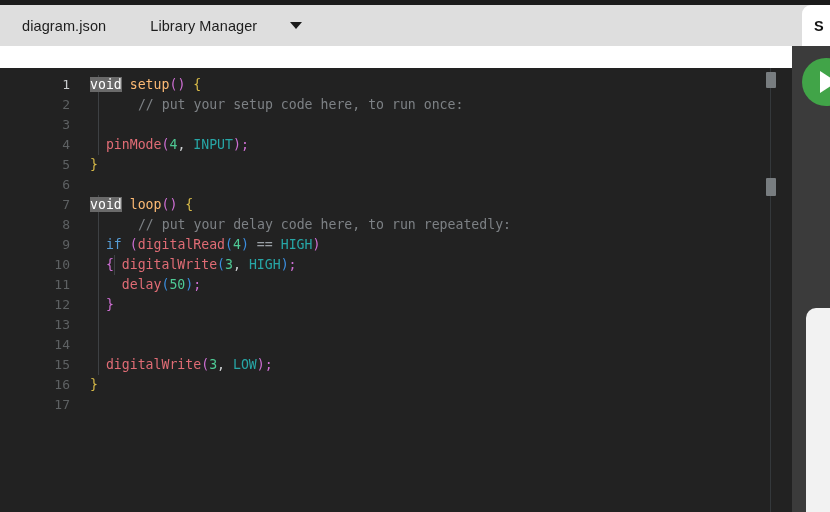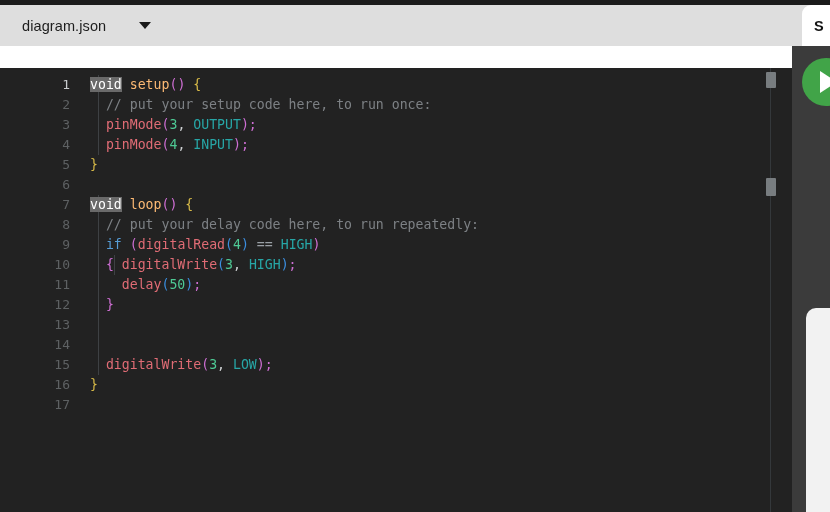--- a/index.html
+++ b/index.html
@@ -134,21 +134,21 @@
   .t-kw      { color: #569cd6; }
   .t-void    { color: #ffffff; background: #6a6a6a; }
   .t-fn      { color: #fdba74; }
   .t-call    { color: #e06c75; }
   .t-const   { color: #27a6a6; }
   .t-num     { color: #4ec994; }
   .t-punct   { color: #cf6fd4; }
   .t-paren-b { color: #3b8ee0; }
   .t-brace-y { color: #d7ba48; }
   .t-op      { color: #9aa0a6; }
-  .t-com     { color: #7d8185; }
+  .t-com     { color: #7d8185; margin-left: 32px; }
   .t-plain   { color: #cfd2d4; }
 
   
   .scroll-track {
     position: absolute;
     right: 8px; top: 0;
     width: 14px; height: 444px;
     background: transparent;
   }
   .scroll-thumb {
@@ -237,20 +237,23 @@
 
 <div id="app">
 
   <div class="top-strip"></div>
 
   <div class="editor-panel">
 
     <div class="tab-bar">
       <div class="tab">
         <span>diagram.json</span>
+      </div>
+      <div class="tab">
+        <span>Library Manager</span>
       </div>
       <div class="tab-caret">
         <span class="caret-glyph"></span>
       </div>
     </div>
 
     <div class="toolbar-strip"></div>
 
     <div class="code-area">
 
@@ -276,21 +279,20 @@
 
       <div class="code-lines">
 
         <div class="iguide" style="left:28px; top:7px;  height:80px;"></div>
         <div class="iguide" style="left:28px; top:127px; height:100px;"></div>
         <div class="iguide" style="left:44px; top:187px; height:20px;"></div>
         <div class="iguide" style="left:28px; top:227px; height:80px;"></div>
 
         <div class="cl" style="top:7px"><span class="t-void">void</span><span class="t-plain"> </span><span class="t-fn">setup</span><span class="t-punct">(</span><span class="t-punct">)</span><span class="t-plain"> </span><span class="t-brace-y">{</span></div>
         <div class="cl" style="top:27px"><span class="t-plain">  </span><span class="t-com">// put your setup code here, to run once:</span></div>
-        <div class="cl" style="top:47px"><span class="t-plain">  </span><span class="t-call">pinMode</span><span class="t-punct">(</span><span class="t-num">3</span><span class="t-plain">, </span><span class="t-const">OUTPUT</span><span class="t-punct">)</span><span class="t-punct">;</span></div>
         <div class="cl" style="top:67px"><span class="t-plain">  </span><span class="t-call">pinMode</span><span class="t-punct">(</span><span class="t-num">4</span><span class="t-plain">, </span><span class="t-const">INPUT</span><span class="t-punct">)</span><span class="t-punct">;</span></div>
         <div class="cl" style="top:87px"><span class="t-brace-y">}</span></div>
         <div class="cl" style="top:107px"></div>
         <div class="cl" style="top:127px"><span class="t-void">void</span><span class="t-plain"> </span><span class="t-fn">loop</span><span class="t-punct">(</span><span class="t-punct">)</span><span class="t-plain"> </span><span class="t-brace-y">{</span></div>
         <div class="cl" style="top:147px"><span class="t-plain">  </span><span class="t-com">// put your delay code here, to run repeatedly:</span></div>
         <div class="cl" style="top:167px"><span class="t-plain">  </span><span class="t-kw">if</span><span class="t-plain"> </span><span class="t-punct">(</span><span class="t-call">digitalRead</span><span class="t-paren-b">(</span><span class="t-num">4</span><span class="t-paren-b">)</span><span class="t-plain"> </span><span class="t-op">==</span><span class="t-plain"> </span><span class="t-const">HIGH</span><span class="t-punct">)</span></div>
         <div class="cl" style="top:187px"><span class="t-plain">  </span><span class="t-punct">{</span><span class="t-plain"> </span><span class="t-call">digitalWrite</span><span class="t-paren-b">(</span><span class="t-num">3</span><span class="t-plain">, </span><span class="t-const">HIGH</span><span class="t-paren-b">)</span><span class="t-punct">;</span></div>
         <div class="cl" style="top:207px"><span class="t-plain">    </span><span class="t-call">delay</span><span class="t-paren-b">(</span><span class="t-num">50</span><span class="t-paren-b">)</span><span class="t-punct">;</span></div>
         <div class="cl" style="top:227px"><span class="t-plain">  </span><span class="t-punct">}</span></div>
         <div class="cl" style="top:247px"></div>

